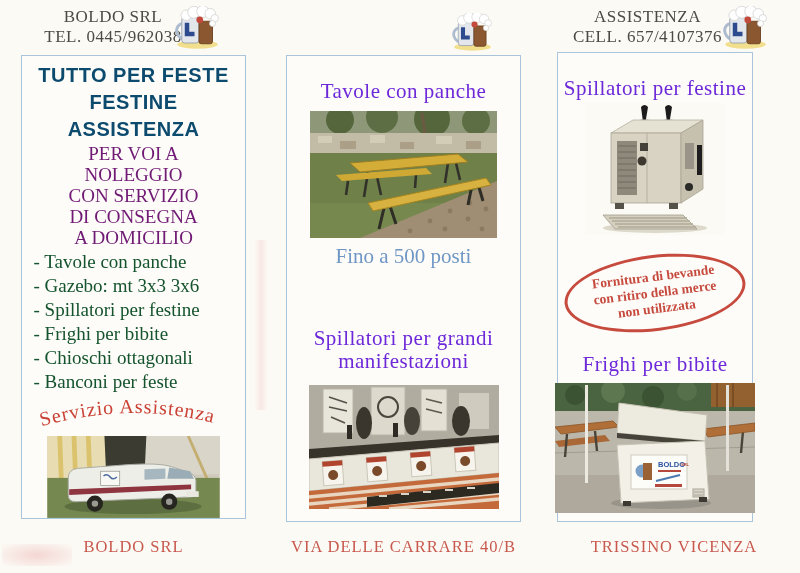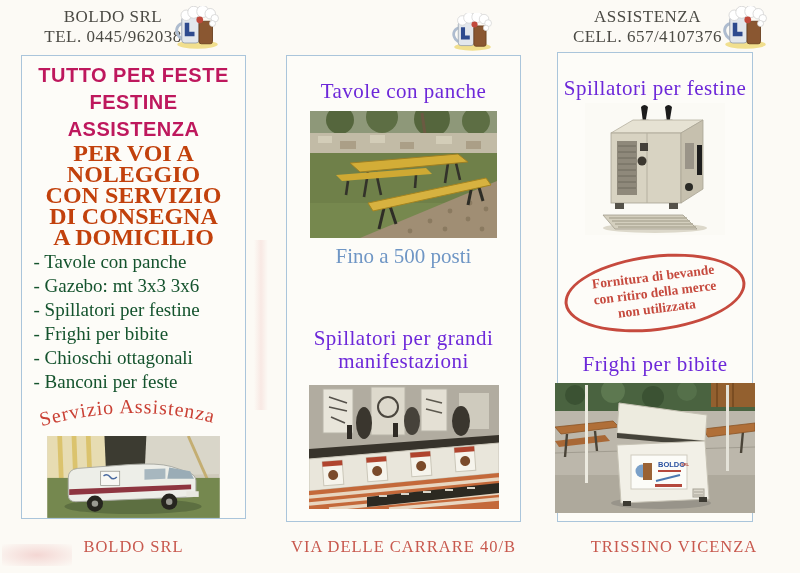--- a/index.html
+++ b/index.html
@@ -17,22 +17,22 @@
   .mug-mid  { left:452px; top:13px; width:41px; height:38px; }
   .mug-right{ left:723px; top:6px; width:45px; height:44px; }
 
   .panel { position:absolute; border:1.5px solid #aac5db; background:#fdfcf8;
     display:flex; flex-direction:column; align-items:center; box-sizing:border-box; }
   .panel-left   { left:21px;  top:55px; width:225px; height:464px; }
   .panel-middle { left:286px; top:55px; width:235px; height:467px; }
   .panel-right  { left:557px; top:52px; width:196px; height:470px; }
 
   .headline { margin-top:6px; text-align:center; font-family:"Liberation Sans", sans-serif;
-    font-weight:bold; font-size:20px; line-height:27px; color:#be185d; letter-spacing:0.5px; }
-  .subhead { text-align:center; font-weight:bold; font-size:24px; line-height:21px; color:#c2410c; }
+    font-weight:bold; font-size:20px; line-height:27px; color:#0c4a6e; letter-spacing:0.5px; }
+  .subhead { text-align:center; font-weight:normal; font-size:19px; line-height:21px; color:#701a75; }
   .rental-list { width:200px; margin-top:2px; text-align:left; font-size:19px;
     line-height:24px; color:#14532d; }
   .arched-note { margin-top:1px; }
   .photo { display:block; }
   .van-photo { margin-top:3px; }
 
   .serif-heading { text-align:center; font-size:21px; line-height:24px;
     color:#6d28d9; letter-spacing:0.5px; }
   .mid-heading-top { margin-top:23px; }
   .mid-photo-top { margin-top:8px; }

